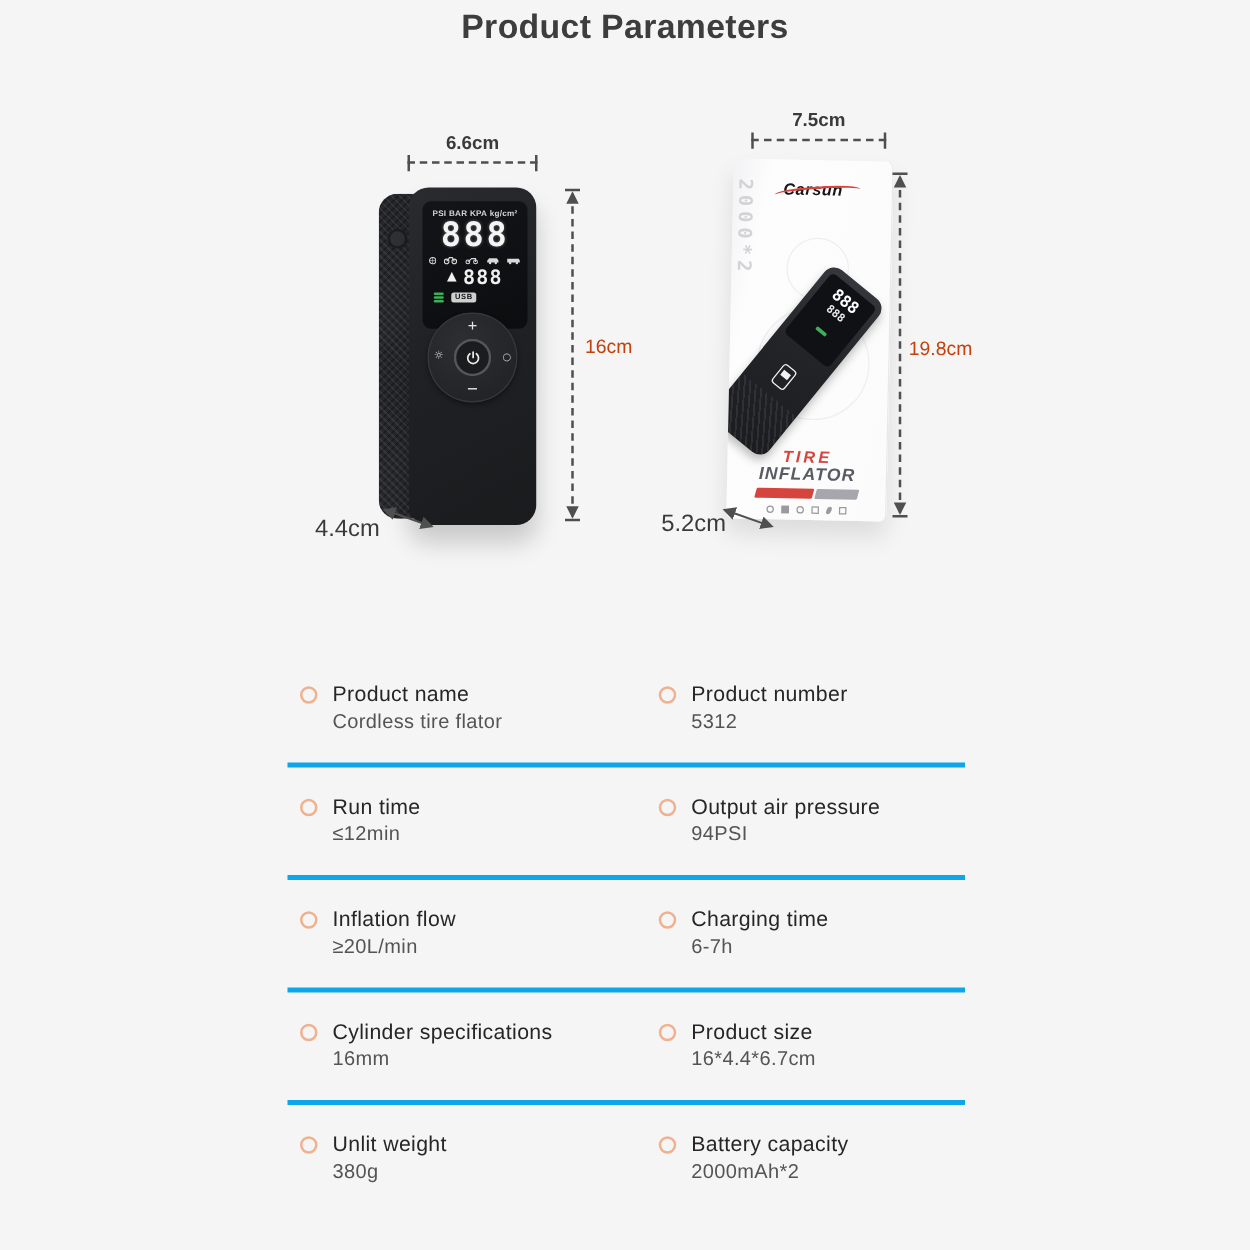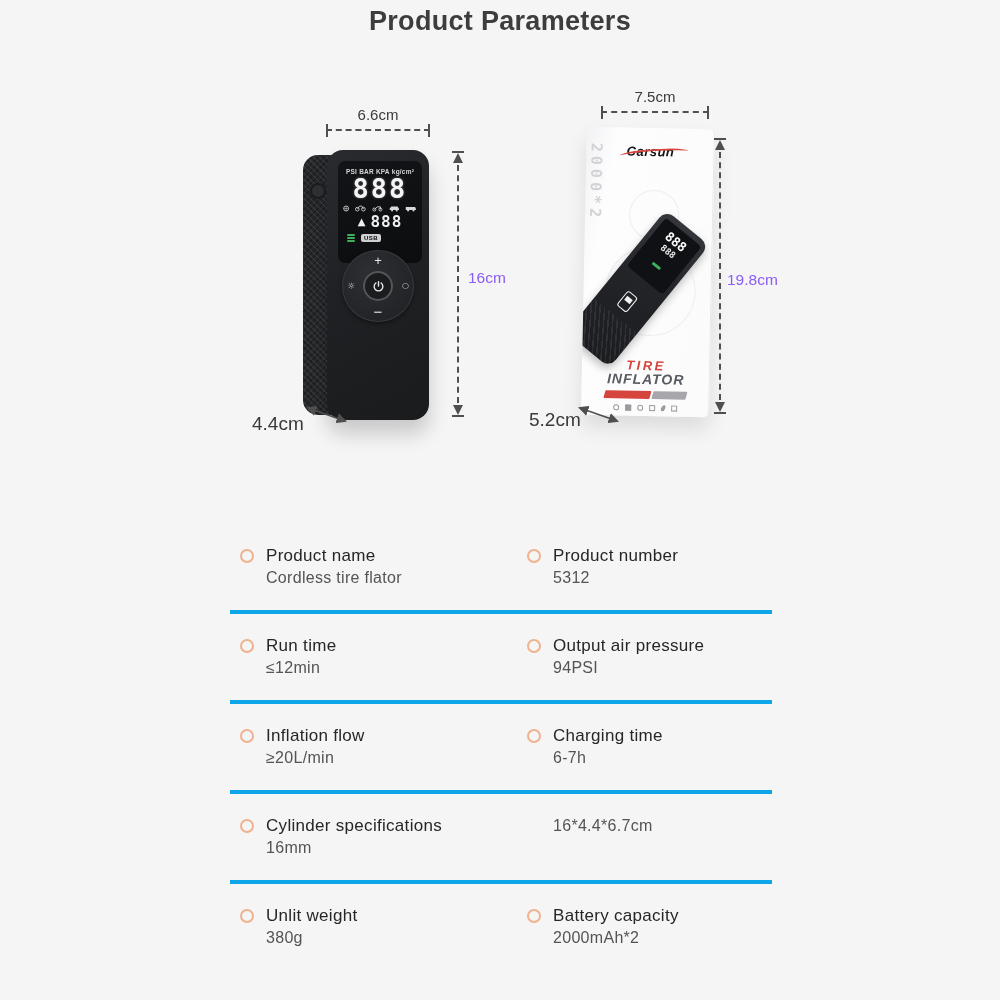--- a/index.html
+++ b/index.html
@@ -4,34 +4,34 @@
 <style>
   html,body{margin:0;padding:0;background:#f5f5f6;}
   #canvas{position:relative;width:1000px;height:1000px;background:#f5f5f6;overflow:hidden;
           font-family:"Liberation Sans","DejaVu Sans",sans-serif;color:#333;}
 
   
   .page-title{position:absolute;top:6px;left:0;width:100%;text-align:center;
               font-size:27px;font-weight:bold;color:#3d3d3d;letter-spacing:.3px;}
 
   
-  .hdim{position:absolute;}
+  .hdim{position:absolute;font-weight:bold;}
   .hdim-label{text-align:center;font-size:15px;color:#3a3a3a;margin-bottom:6px;}
   .hdim-line{position:relative;border-top:2px dashed #4f4f4f;height:0;}
   .hdim-line::before,.hdim-line::after{content:"";position:absolute;top:-7px;width:2px;height:13px;background:#4f4f4f;}
   .hdim-line::before{left:0;}
   .hdim-line::after{right:0;}
 
   .vdim{position:absolute;width:14px;}
   .vcap{position:absolute;left:1px;width:12px;height:2px;background:#4f4f4f;}
   .varr{position:absolute;left:2px;width:0;height:0;border-left:5px solid transparent;border-right:5px solid transparent;}
   .varr.up{border-bottom:10px solid #4f4f4f;}
   .varr.down{border-top:10px solid #4f4f4f;}
   .vline{position:absolute;left:6px;top:4px;bottom:4px;border-left:2px dashed #4f4f4f;}
-  .vdim-label{position:absolute;font-size:15.5px;color:#8b5cf6;}
+  .vdim-label{position:absolute;font-size:15.5px;color:#c2410c;}
   .diag{position:absolute;}
   .diag-label{position:absolute;font-size:19px;color:#3a3a3a;}
 
   
   .device{position:absolute;left:303px;top:150px;width:126px;height:270px;}
   .device-side{position:absolute;left:0;top:5px;bottom:5px;width:32px;border-radius:15px 0 0 15px;
     background:#27282b;
     background-image:repeating-linear-gradient(45deg,rgba(255,255,255,.07) 0 1.5px,transparent 1.5px 4.5px),
                      repeating-linear-gradient(-45deg,rgba(0,0,0,.25) 0 1.5px,transparent 1.5px 4.5px);}
   .side-knob{position:absolute;left:7px;top:28px;width:16px;height:16px;border-radius:50%;
@@ -333,20 +333,24 @@
 
     <div class="spec-row">
       <div class="cell-left">
         <div class="spec-head">
             <span class="bullet"></span>
           <span class="spec-label">Cylinder specifications</span>
           </div>
         <div class="spec-value">16mm</div>
       </div>
       <div class="cell-right">
+        <div class="spec-head">
+            <span class="bullet"></span>
+          <span class="spec-label">Product size</span>
+          </div>
         <div class="spec-value">16*4.4*6.7cm</div>
       </div>
     </div>
 
     <div class="spec-row">
       <div class="cell-left">
         <div class="spec-head">
             <span class="bullet"></span>
           <span class="spec-label">Unlit weight</span>
           </div>

